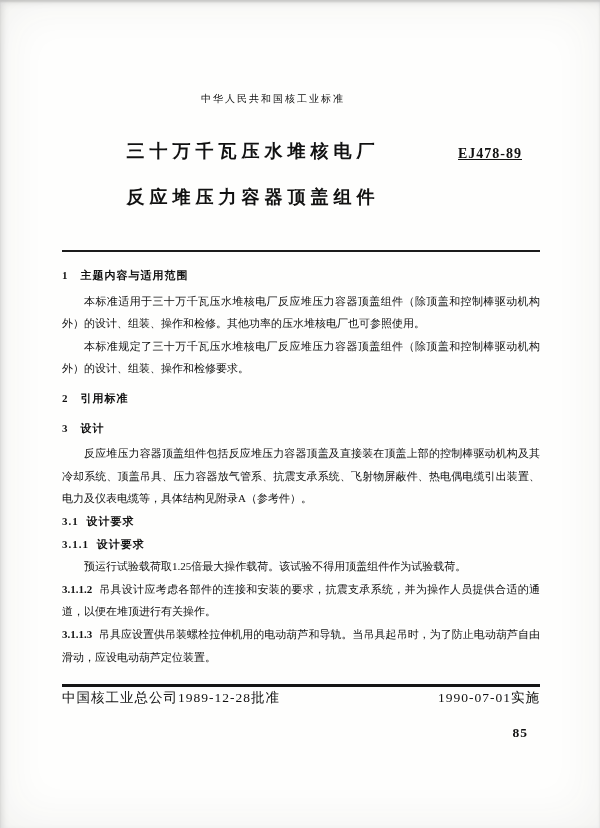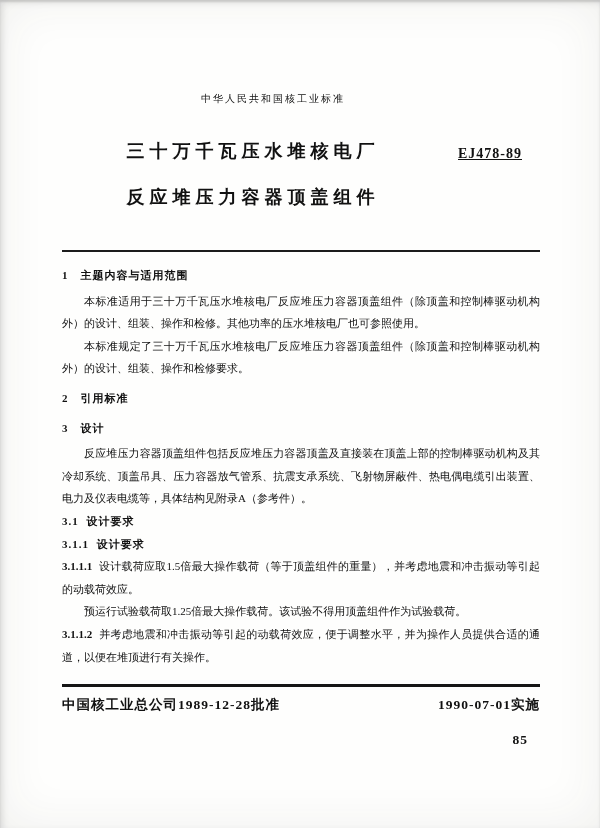--- a/index.html
+++ b/index.html
@@ -83,22 +83,22 @@
     left: 62px;
     right: 60px;
     top: 684px;
   }
   .footer-rule {
     border-top: 3px solid #151515;
   }
   .footer-row {
     display: flex;
     justify-content: space-between;
-    margin-top: 9px;
-    font-weight: bold;
+    margin-top: 2px;
+    font-weight: normal;
     font-size: 13.5px;
     letter-spacing: 1px;
   }
   .page-num {
     text-align: right;
     padding-right: 12px;
     margin-top: 18px;
     font-size: 13.5px;
     letter-spacing: 1px;
     font-weight: bold;
@@ -123,23 +123,23 @@
 
   <div class="body-blocks">
       <div class="block h1"><span class="num">1</span><span>主题内容与适用范围</span></div>
       <div class="block para">本标准适用于三十万千瓦压水堆核电厂反应堆压力容器顶盖组件（除顶盖和控制棒驱动机构外）的设计、组装、操作和检修。其他功率的压水堆核电厂也可参照使用。</div>
       <div class="block para">本标准规定了三十万千瓦压水堆核电厂反应堆压力容器顶盖组件（除顶盖和控制棒驱动机构外）的设计、组装、操作和检修要求。</div>
       <div class="block h1"><span class="num">2</span><span>引用标准</span></div>
       <div class="block h1"><span class="num">3</span><span>设计</span></div>
       <div class="block para">反应堆压力容器顶盖组件包括反应堆压力容器顶盖及直接装在顶盖上部的控制棒驱动机构及其冷却系统、顶盖吊具、压力容器放气管系、抗震支承系统、飞射物屏蔽件、热电偶电缆引出装置、电力及仪表电缆等，具体结构见附录A（参考件）。</div>
       <div class="block h2"><span class="num">3.1</span><span>设计要求</span></div>
       <div class="block h3"><span class="num">3.1.1</span><span>设计要求</span></div>
-      <div class="block clause"><span class="num">3.1.1.1</span><span>设计载荷应取1.5倍最大操作载荷（等于顶盖组件的重量），并考虑地震和冲击振动等引起的动载荷效应。</span></div>
       <div class="block para">预运行试验载荷取1.25倍最大操作载荷。该试验不得用顶盖组件作为试验载荷。</div>
-      <div class="block clause"><span class="num">3.1.1.2</span><span>并考虑地震和冲击振动等引起的动载荷效应，便于调整水平，并为操作人员提供合适的通道，以便在堆顶进行有关操作。</span></div>
+      <div class="block clause"><span class="num">3.1.1.2</span><span>吊具设计应考虑各部件的连接和安装的要求，抗震支承系统，并为操作人员提供合适的通道，以便在堆顶进行有关操作。</span></div>
+      <div class="block clause"><span class="num">3.1.1.3</span><span>吊具应设置供吊装螺栓拉伸机用的电动葫芦和导轨。当吊具起吊时，为了防止电动葫芦自由滑动，应设电动葫芦定位装置。</span></div>
     </div>
 
   <div class="footer">
     <div class="footer-rule"></div>
     <div class="footer-row">
       <span>中国核工业总公司1989-12-28批准</span>
       <span>1990-07-01实施</span>
     </div>
     <div class="page-num">85</div>
   </div>

